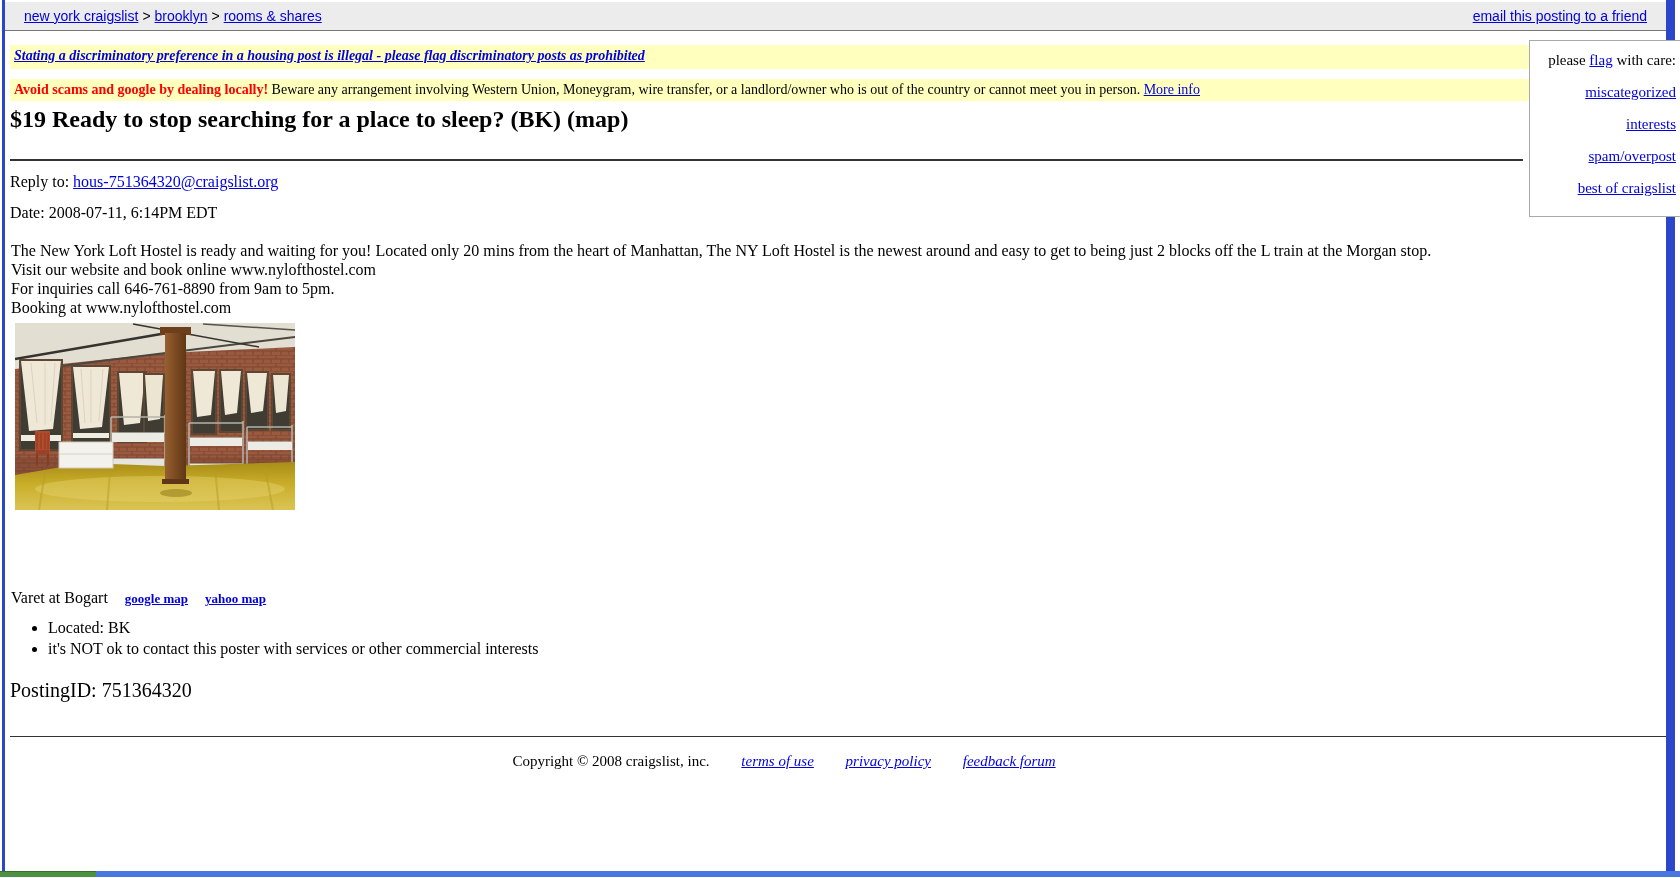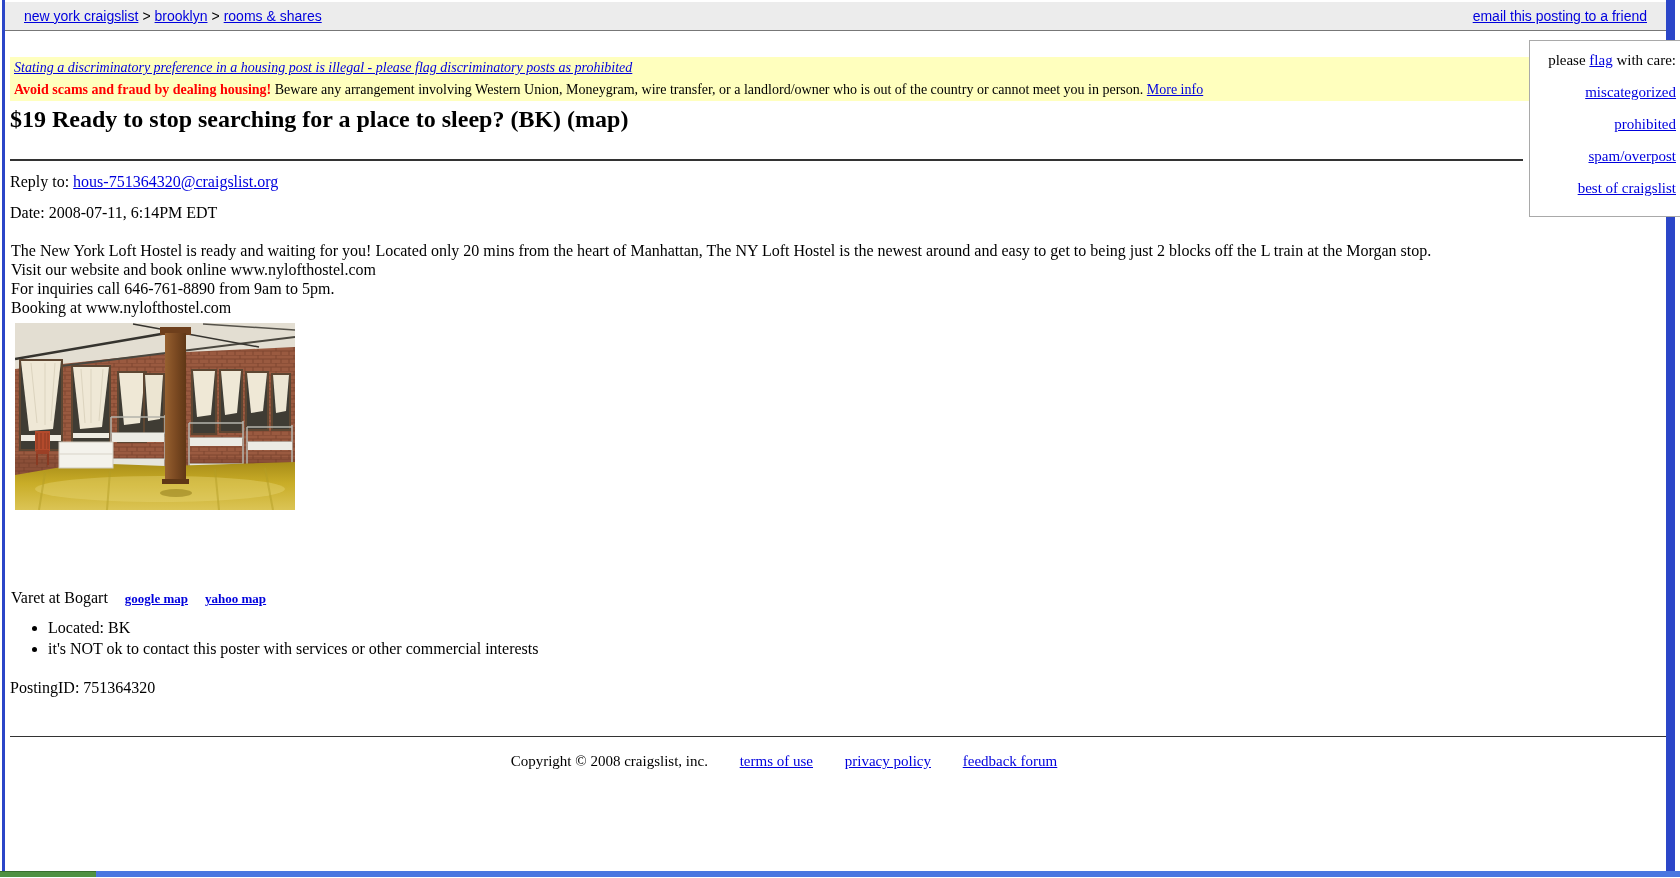--- a/index.html
+++ b/index.html
@@ -17,21 +17,21 @@
 
   
   .topbar { position:absolute; left:5px; top:2px; width:1661px; height:29px; background:#ececec;
             border-bottom:1px solid #777; display:flex; justify-content:space-between; align-items:center;
             padding:0 19px; font-family:"Liberation Sans", sans-serif; font-size:14px; }
   .crumbs { white-space:nowrap; }
   .crumbs .sep { color:#000; margin:0 4px; text-decoration:none; }
 
   
   .banner { position:absolute; left:10px; width:1657px; background:#ffffbe; font-size:14px; padding-left:4px; }
-  .banner1 { top:57px; height:24px; line-height:21px; }
+  .banner1 { top:45px; height:24px; line-height:21px;font-weight:bold; }
   .banner1 a { font-style:italic; }
   .banner2 { top:79px; height:22px; line-height:22px; }
   .banner2 .red { color:#f00; font-weight:bold; }
   .banner2 .more { }
 
   
   .flagbox { position:absolute; left:1529px; top:40px; width:158px; height:177px; background:#fff;
              border:1px solid #a9a9a9; padding:11px 10px 0 6px; text-align:right; font-size:15px; z-index:5; }
   .flagbox .flaglink { display:block; margin-top:15px; }
 
@@ -44,51 +44,51 @@
 
   .photo { position:absolute; left:15px; top:323px; }
 
   .address-row { position:absolute; left:11px; top:589px; font-size:16px; }
   .address-row a { font-size:13px; margin-left:13px; font-weight:bold; }
 
   .bullets { position:absolute; left:10px; top:619px; font-size:16px; }
   .bullets ul { padding-left:38px; }
   .bullets li { margin-bottom:3px; }
 
-  .postingid { position:absolute; left:10px; top:679px; font-size:16px; }
+  .postingid { position:absolute; left:10px; top:679px; font-size:20px; }
   .rule2 { position:absolute; left:10px; top:736px; width:1657px; height:0; border-top:1px solid #333; }
 
   .footer { position:absolute; left:10px; top:753px; width:1548px; text-align:center; font-size:15px; }
-  .footer a { margin-left:28px; }
+  .footer a { margin-left:28px;font-style:italic; }
 </style>
 </head>
 <body>
 
 <div class="page">
 
   <div class="topbar">
     <div class="crumbs">
       <a>new york craigslist</a><span class="sep">&gt;</span><a>brooklyn</a><span class="sep">&gt;</span><a>rooms &amp; shares</a>
     </div>
     <a class="email-link">email this posting to a friend</a>
   </div>
 
   <div class="banner banner1">
     <a>Stating a discriminatory preference in a housing post is illegal - please flag discriminatory posts as prohibited</a>
   </div>
   <div class="banner banner2">
-    <span class="red">Avoid scams and fraud by dealing housing!</span>
+    <span class="red">Avoid scams and google by dealing locally!</span>
     <span>Beware any arrangement involving Western Union, Moneygram, wire transfer, or a landlord/owner who is out of the country or cannot meet you in person.</span>
     <a class="more">More info</a>
   </div>
 
   <div class="flagbox">
     <div><span>please</span> <a>flag</a> <span>with care:</span></div>
     <a class="flaglink">miscategorized</a>
-    <a class="flaglink">prohibited</a>
+    <a class="flaglink">interests</a>
     <a class="flaglink">spam/overpost</a>
     <a class="flaglink">best of craigslist</a>
   </div>
 
   <h2 class="title">$19 Ready to stop searching for a place to sleep? (BK) (map)</h2>
   <div class="rule1"></div>
 
   <div class="reply">
     <span>Reply to:</span>
     <a>hous-751364320@craigslist.org</a>

